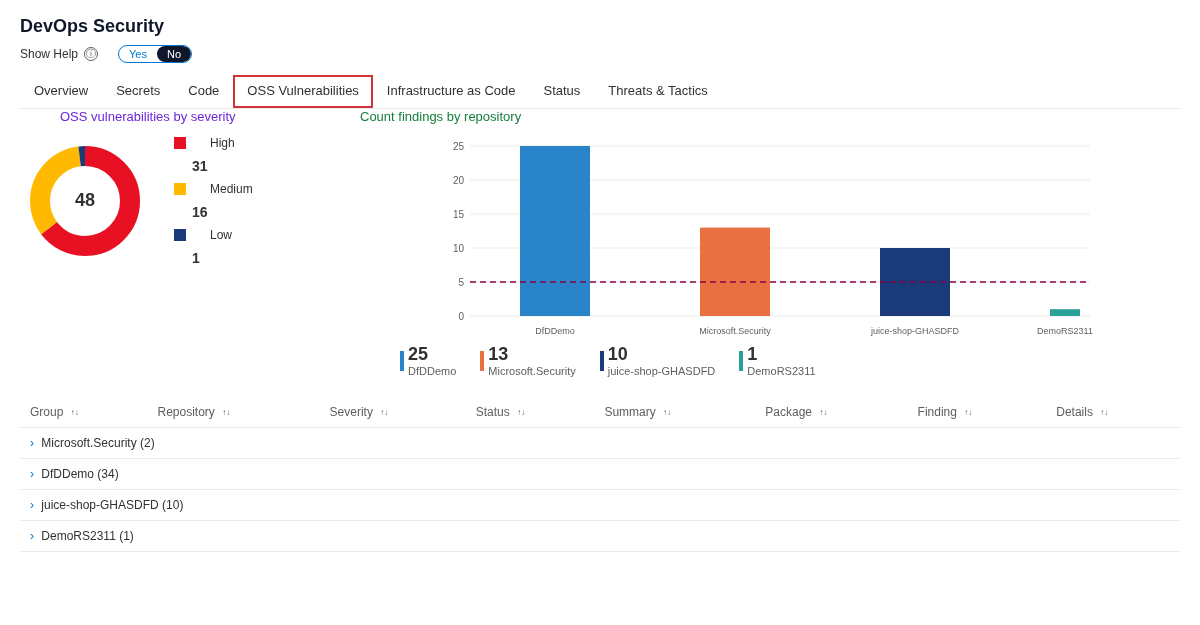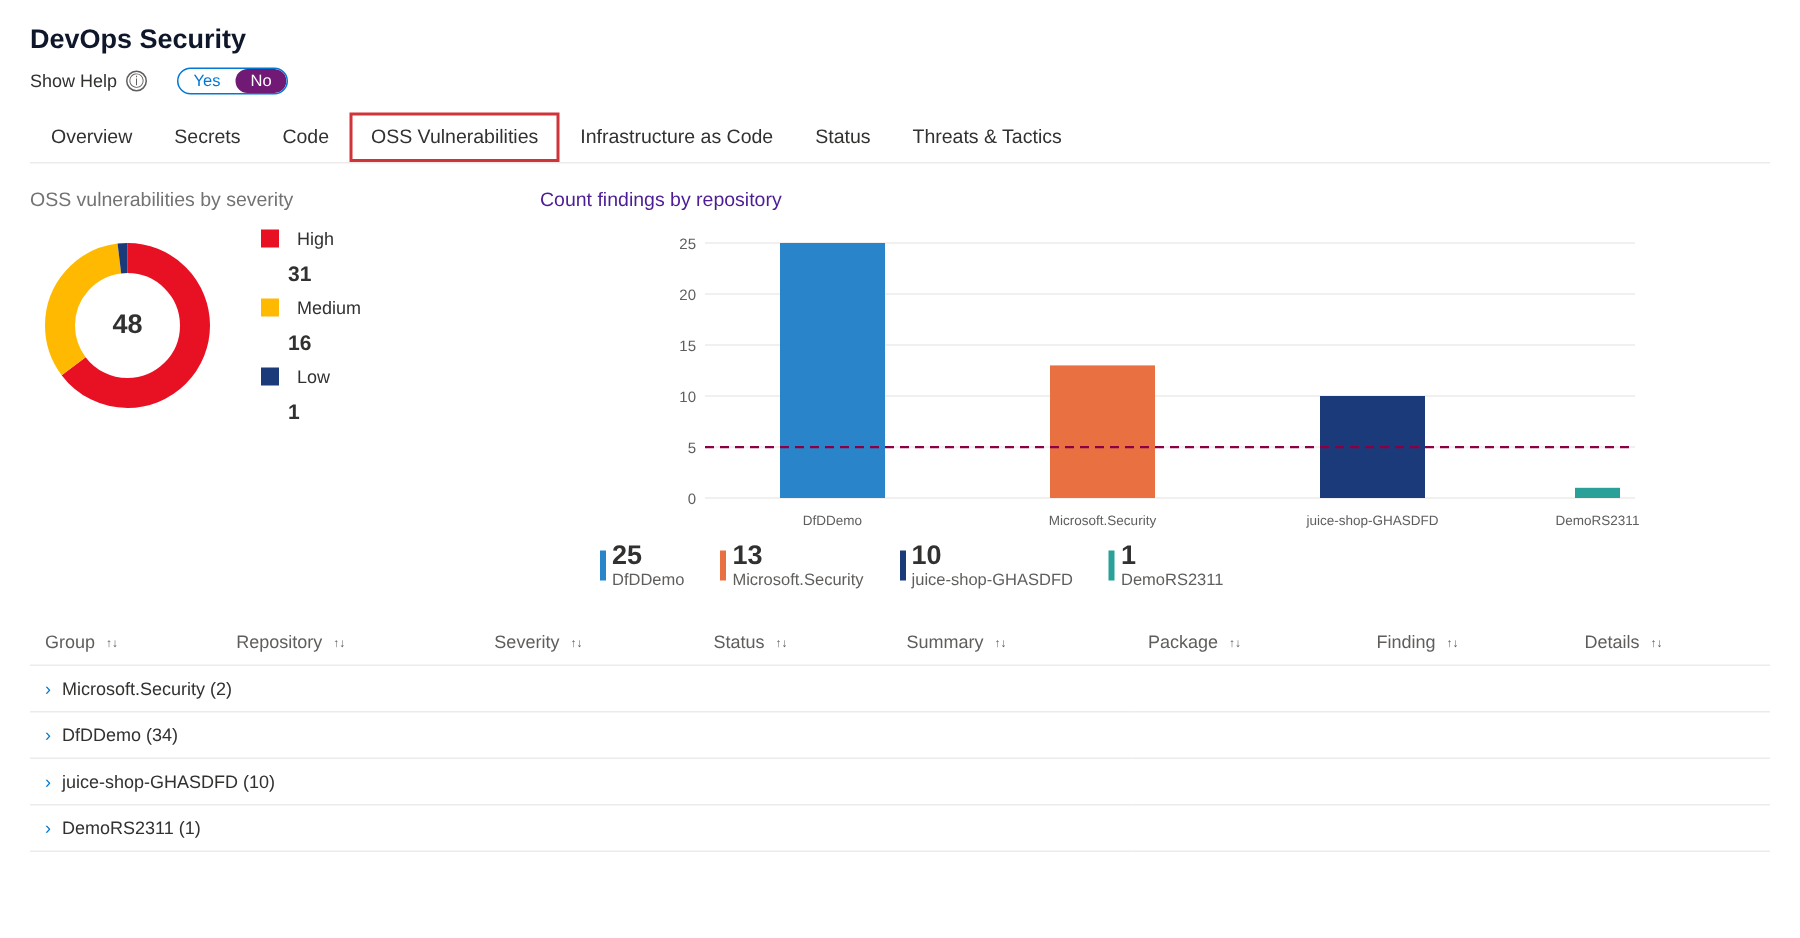--- a/index.html
+++ b/index.html
@@ -6,42 +6,42 @@
     body { font-family: 'Segoe UI', Arial, sans-serif; font-size: 13px; color: #323130; background: #fff; }
 
     .page { padding: 16px 20px; }
 
     .page-title { font-size: 18px; font-weight: 600; color: #0f172a; margin-bottom: 8px; }
 
     .show-help { display: flex; align-items: center; gap: 6px; margin-bottom: 12px; font-size: 12px; color: #323130; }
     .help-icon { display: inline-flex; align-items: center; justify-content: center; width: 14px; height: 14px; border-radius: 50%; border: 1px solid #605e5c; font-size: 10px; color: #605e5c; cursor: pointer; }
     .toggle-group { display: flex; border: 1px solid #0078d4; border-radius: 12px; overflow: hidden; margin-left: 14px; }
     .toggle-btn { padding: 2px 10px; font-size: 11px; cursor: pointer; border: none; background: transparent; color: #0078d4; }
-    .toggle-btn.active { background: #701a75; color: #fff; border-radius: 10px; }
-
-    .nav-tabs { display: flex; gap: 0; border-bottom: 1px solid #edebe9; margin-bottom: 16px; }
+    .toggle-btn.active { background: #0f172a; color: #fff; border-radius: 10px; }
+
+    .nav-tabs { display: flex; gap: 0; border-bottom: 1px solid #edebe9; }
     .nav-tab { padding: 8px 14px; font-size: 13px; cursor: pointer; color: #323130; border-bottom: 2px solid transparent; white-space: nowrap; }
     .nav-tab.active-red { border: 2px solid #d13438; padding: 6px 12px; color: #323130; border-bottom: 2px solid #d13438; }
 
     .content-area { display: flex; gap: 40px; margin-bottom: 20px; }
 
     
     .chart-section-left { min-width: 300px; }
-    .chart-section-left h3 { font-size: 13px; font-weight: 500; margin-bottom: 12px; color: #737373; }
+    .chart-section-left h3 { font-size: 13px; font-weight: 500; margin-bottom: 12px; color: #6d28d9; margin-left: 40px; }
     .donut-container { display: flex; align-items: center; gap: 24px; }
     .donut-svg { width: 130px; height: 130px; }
     .legend { display: flex; flex-direction: column; gap: 8px; }
-    .legend-item { display: flex; align-items: center; gap: 12px; font-size: 12px; }
+    .legend-item { display: flex; align-items: center; gap: 24px; font-size: 12px; }
     .legend-color { width: 12px; height: 12px; }
     .legend-label { color: #323130; }
     .legend-count { font-weight: 600; font-size: 14px; }
 
     
     .chart-section-right { flex: 1; }
-    .chart-section-right h3 { font-size: 13px; font-weight: 500; margin-bottom: 12px; color: #4c1d95; }
+    .chart-section-right h3 { font-size: 13px; font-weight: 500; margin-bottom: 12px; color: #15803d; }
     .bar-chart-area { position: relative; height: 200px; margin-bottom: 8px; }
 
     .chart-legends { display: flex; gap: 24px; margin-top: 8px; padding-left: 40px; }
     .chart-legend-item { display: flex; align-items: center; gap: 4px; }
     .chart-legend-bar { width: 4px; height: 20px; }
     .chart-legend-count { font-size: 18px; font-weight: 600; }
     .chart-legend-name { font-size: 11px; color: #605e5c; }
 
     
     .data-table { width: 100%; border-collapse: collapse; }

